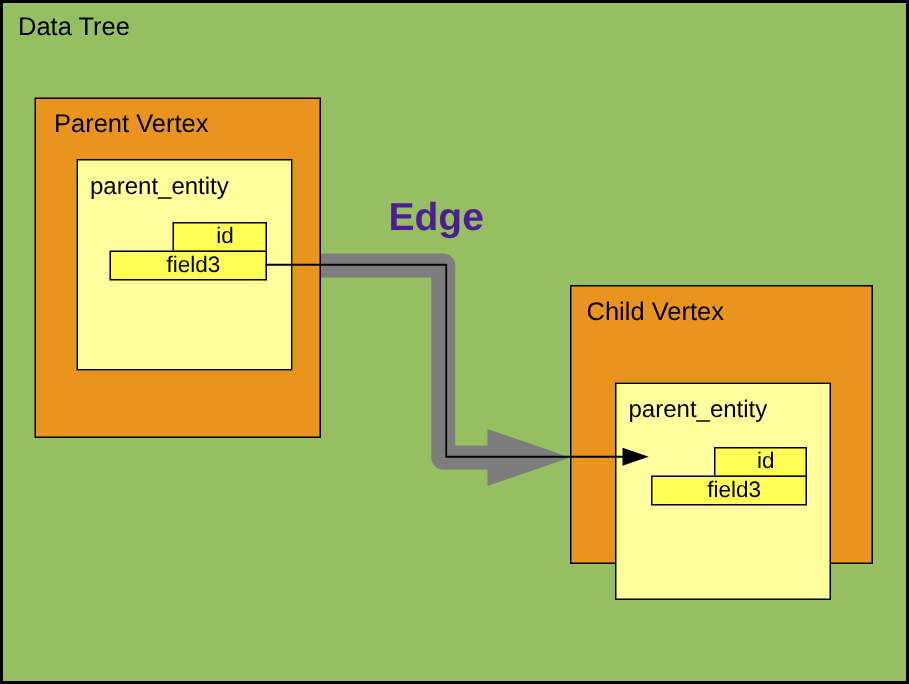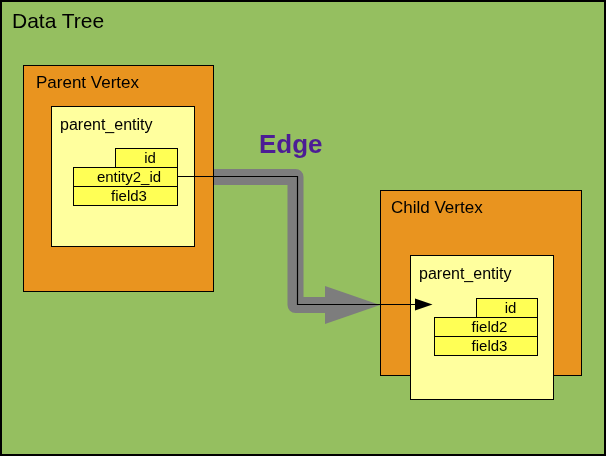--- a/index.html
+++ b/index.html
@@ -11,21 +11,21 @@
     background: #95bf60;
     border: 2px solid #000;
     font-family: "Liberation Sans", sans-serif;
     color: #000;
     overflow: hidden;
   }
   .diagram-title {
     position: absolute;
     left: 10px;
     top: 6px;
-    font-size: 21px;
+    font-size: 17px;
     line-height: 1.2;
     color: #000;
   }
   .vertex {
     position: absolute;
     background: #e9941f;
     border: 1px solid #000;
   }
   .vertex-parent { left: 21px; top: 63px; width: 191px; height: 227px; }
   .vertex-child  { left: 378px; top: 188px; width: 202px; height: 186px; }
@@ -91,33 +91,31 @@
 <div class="canvas">
 
   <div class="diagram-title">Data Tree</div>
 
   <div class="vertex vertex-parent">
     <div class="vertex-title">Parent Vertex</div>
     <div class="entity entity-parent">
       <div class="entity-title">parent_entity</div>
       <div class="fields fields-parent">
         <div class="field-row">id</div>
-        <div class="field-row">entity2_id</div>
         <div class="field-row">field3</div>
       </div>
     </div>
   </div>
 
   <div class="vertex vertex-child">
     <div class="vertex-title" style="left:10px;">Child Vertex</div>
     <div class="entity entity-child">
       <div class="entity-title">parent_entity</div>
       <div class="fields fields-child">
         <div class="field-row">id</div>
-        <div class="field-row">field2</div>
         <div class="field-row">field3</div>
       </div>
     </div>
   </div>
 
   <div class="edge-label">Edge</div>
 
   <svg class="overlay" width="606" height="456" viewBox="0 0 606 456" xmlns="http://www.w3.org/2000/svg">
 
     <path d="M 212 175 H 293.5 V 303 H 327" fill="none" stroke="#7d7d7d" stroke-width="16" stroke-linejoin="round" stroke-linecap="butt"></path>

